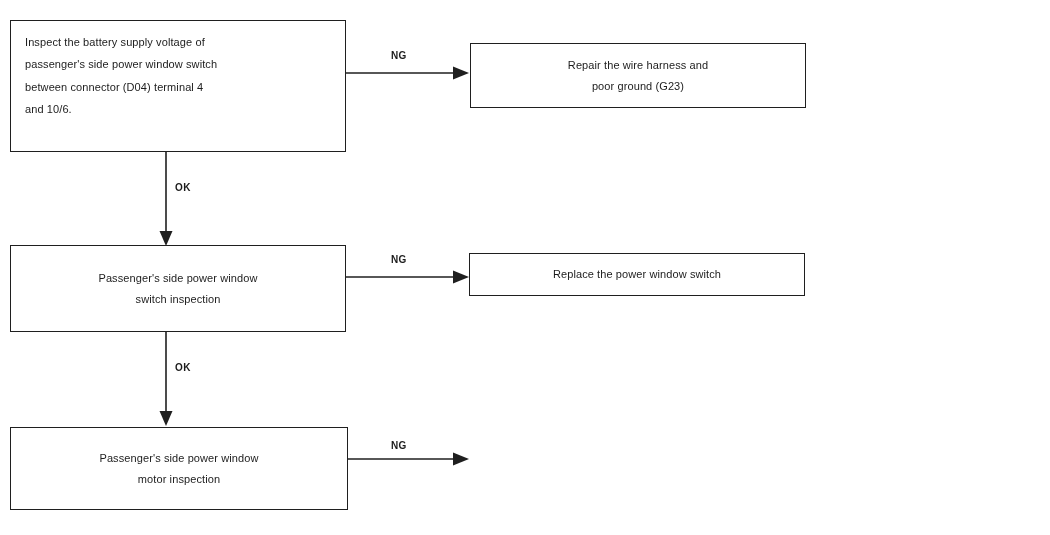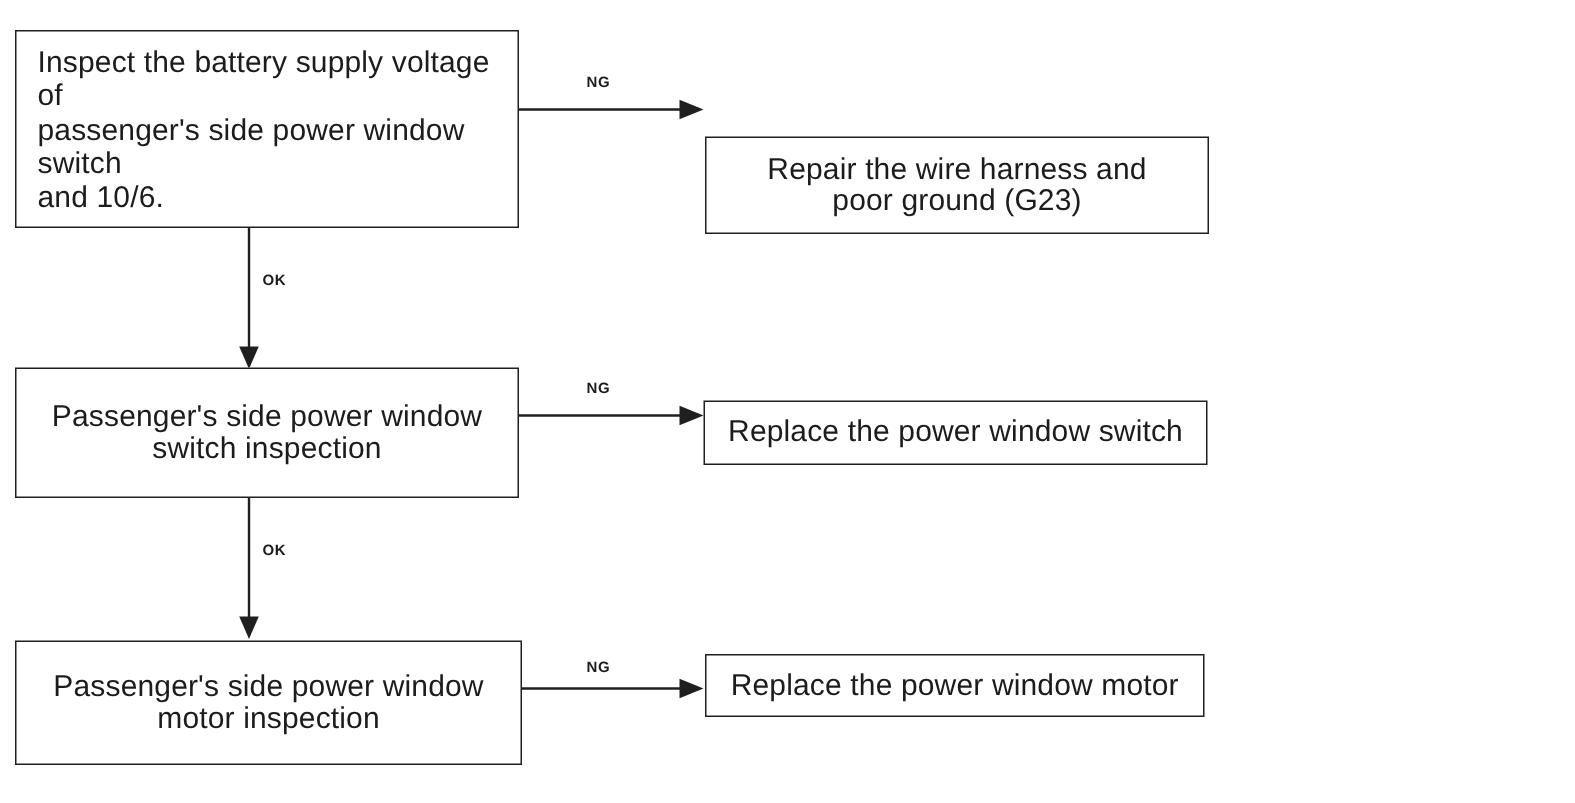--- a/index.html
+++ b/index.html
@@ -21,21 +21,21 @@
     left: 0;
     top: 0;
     width: 1050px;
     height: 535px;
   }
   .node {
     position: absolute;
     box-sizing: border-box;
     border: 1.5px solid #1f1f1f;
     background: #ffffff;
-    font-size: 20px;
+    font-size: 11px;
     letter-spacing: 0.1px;
   }
   .node.left-text {
     padding: 10px 10px 0 14px;
     line-height: 22.4px;
     text-align: left;
   }
   .node.centered {
     display: flex;
     flex-direction: column;
@@ -81,45 +81,43 @@
 
     <g>
       <line x1="347" y1="459" x2="454" y2="459" stroke="#1f1f1f" stroke-width="1.6"></line>
       <polygon points="453,452.5 469,459 453,465.5" fill="#1f1f1f"></polygon>
     </g>
   </svg>
 
   <div class="node left-text" style="left:10px; top:20px; width:336px; height:132px;">
     <div>Inspect the battery supply voltage of</div>
     <div>passenger's side power window switch</div>
+    <div>between connector (D04) terminal 4</div>
     <div>and 10/6.</div>
   </div>
 
-  <div class="node centered" style="left:470px; top:43px; width:336px; height:65px;margin-top:48px;">
+  <div class="node centered" style="left:470px; top:43px; width:336px; height:65px;">
     <div>Repair the wire harness and</div>
     <div>poor ground (G23)</div>
   </div>
 
   <div class="node centered" style="left:10px; top:245px; width:336px; height:87px;">
     <div>Passenger's side power window</div>
     <div>switch inspection</div>
   </div>
 
-  <div class="node centered" style="left:469px; top:267px; width:336px; height:43px;">
+  <div class="node centered" style="left:469px; top:253px; width:336px; height:43px;">
     <div>Replace the power window switch</div>
   </div>
 
   <div class="node centered" style="left:10px; top:427px; width:338px; height:83px;">
     <div>Passenger's side power window</div>
     <div>motor inspection</div>
   </div>
 
-  <div class="node centered" style="left:470px; top:436px; width:333px; height:42px;">
-    <div>Replace the power window motor</div>
-  </div>
 
   <div class="edge-label" style="left:391px; top:50px;">NG</div>
   <div class="edge-label" style="left:175px; top:182px;">OK</div>
   <div class="edge-label" style="left:391px; top:254px;">NG</div>
   <div class="edge-label" style="left:175px; top:362px;">OK</div>
   <div class="edge-label" style="left:391px; top:440px;">NG</div>
 
 </div>
 
 </body></html>

